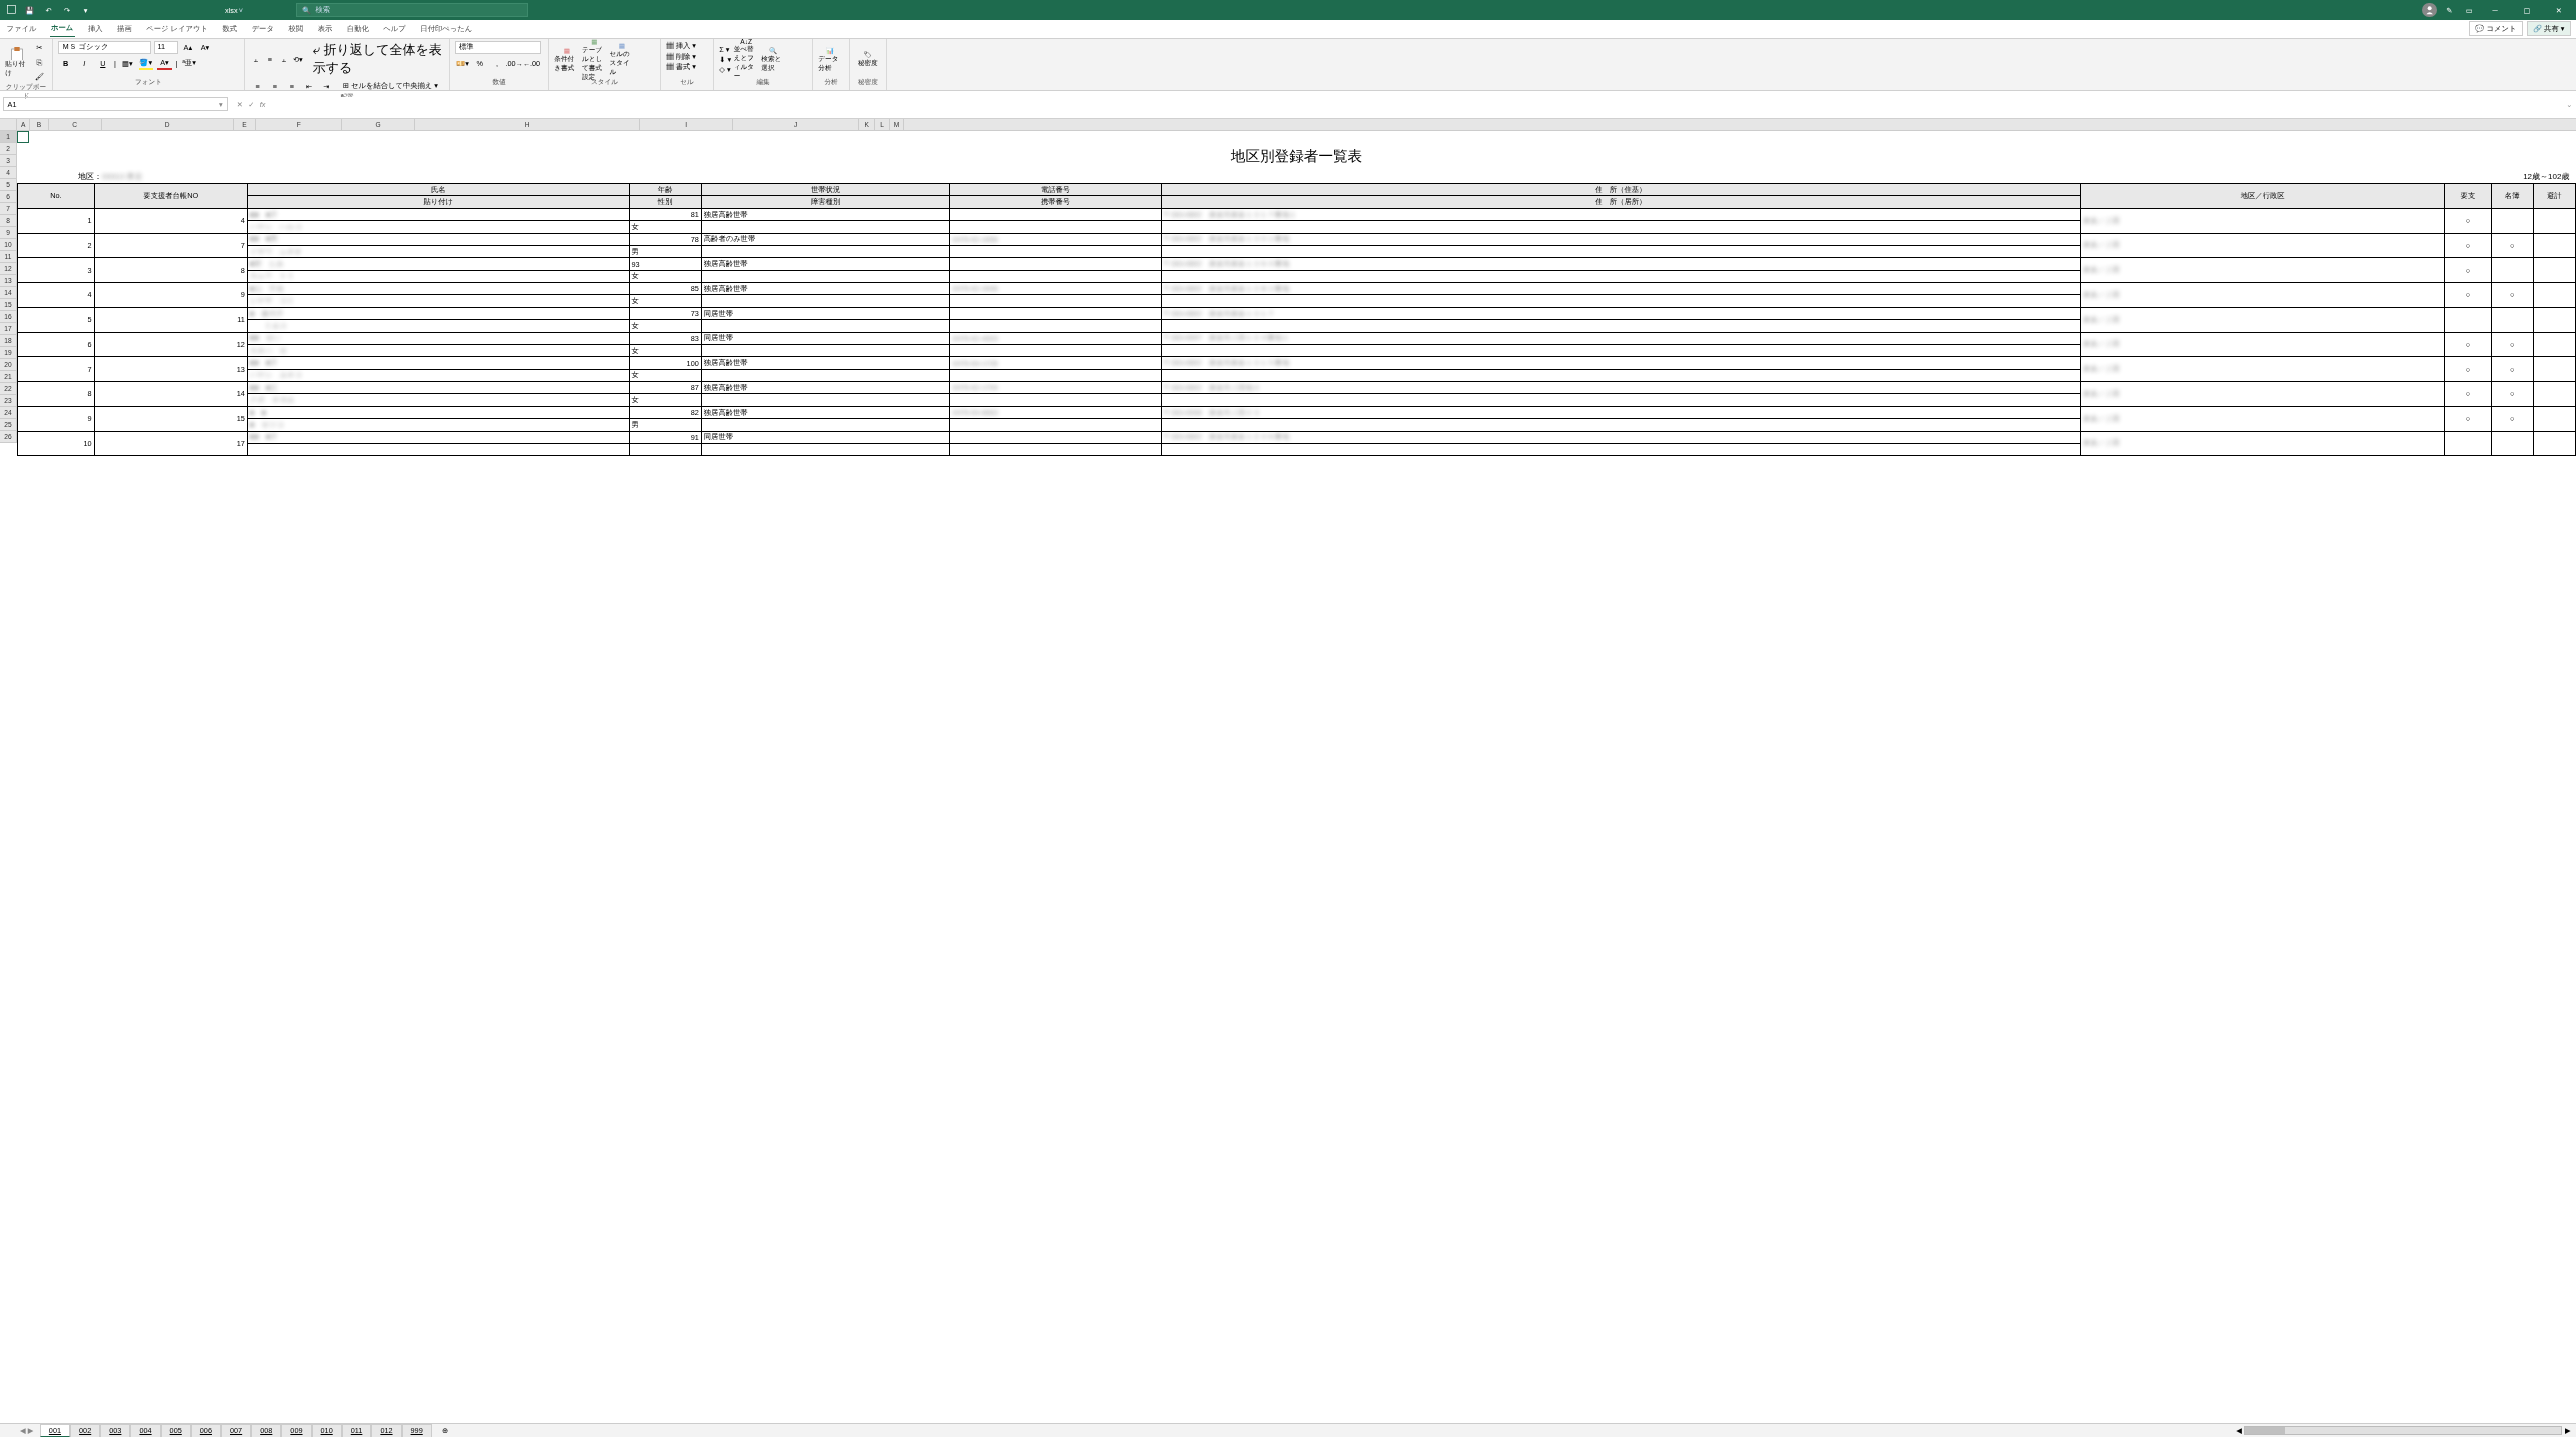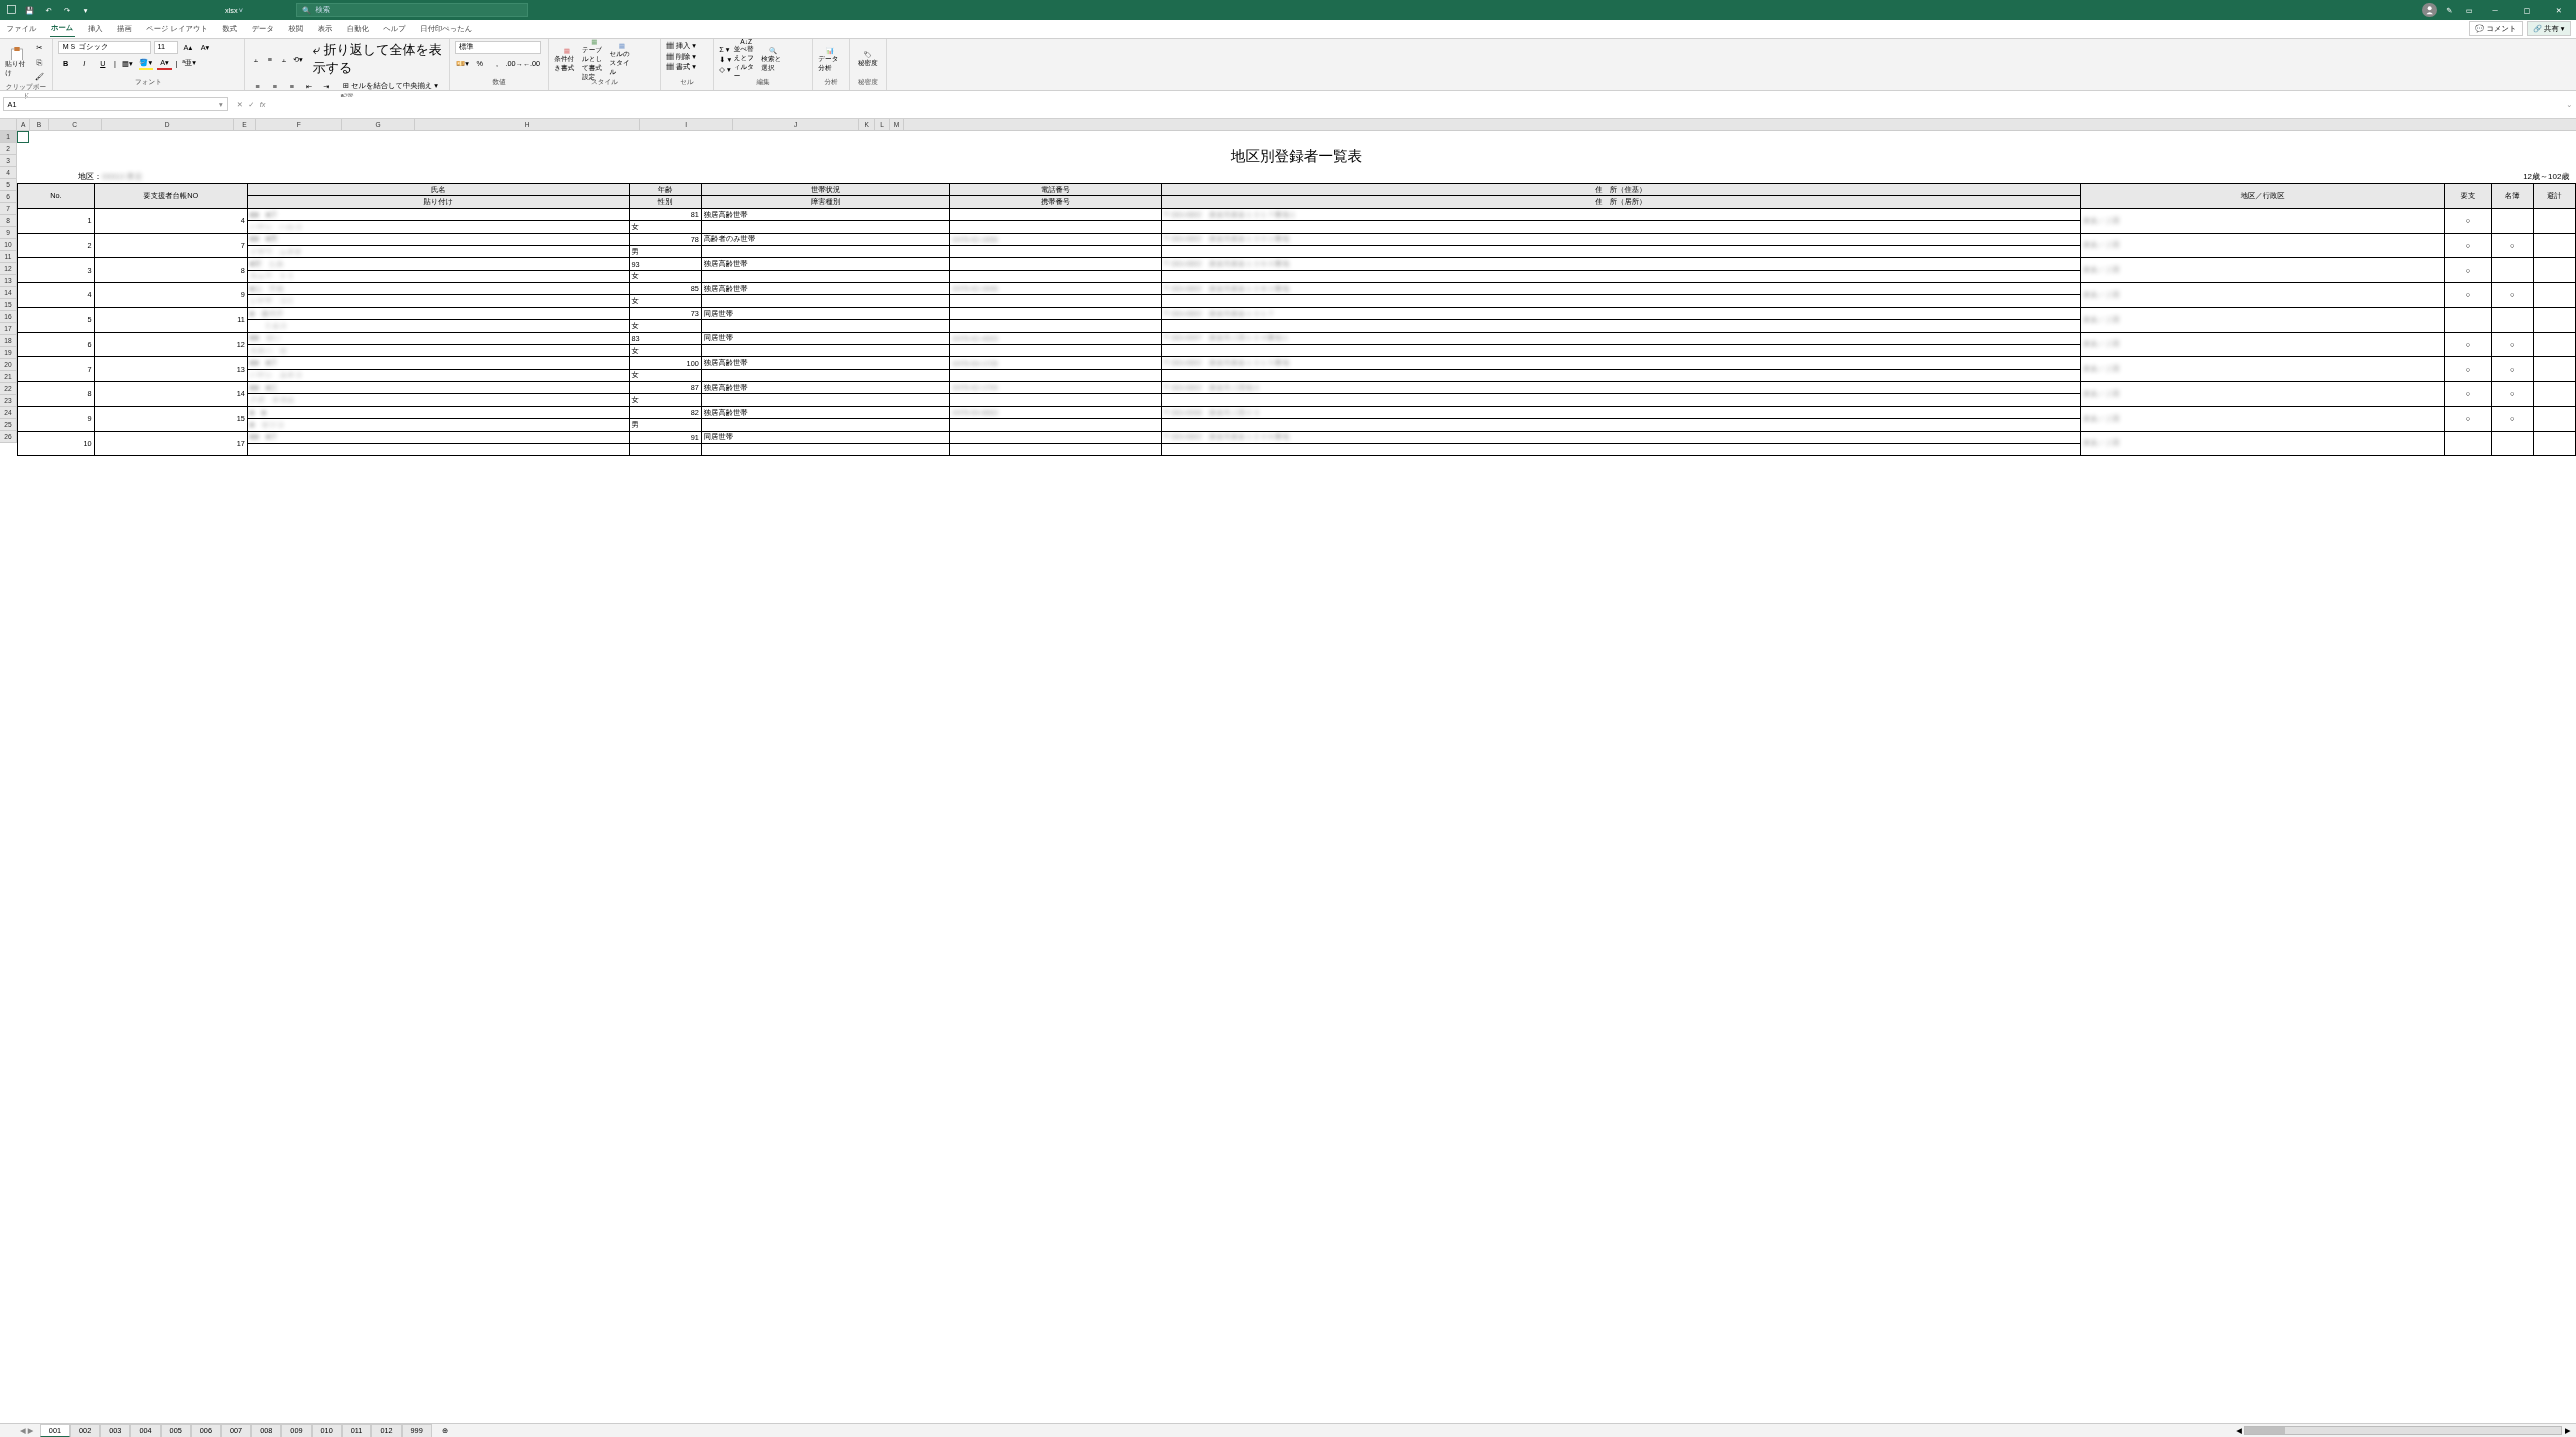--- a/index.html
+++ b/index.html
@@ -48,21 +48,21 @@
 .sheet-title { font-size: 14.6px; font-weight: normal; text-align: center; padding: 4px 0; }
 .meta-row { display: flex; font-size: 8px; }
 .tbl { border-collapse: collapse; width: 100%; table-layout: fixed; }
 .tbl th, .tbl td { border: 0.7px solid #000; font-size: 7.3px; padding: 0.7px 2px; height: 12px; overflow: hidden; white-space: nowrap; }
 .tbl th { background: #e8e8e8; font-weight: normal; text-align: center; }
 .tbl .sub th { border-top: 0.7px dashed #666; }
 .blur { color: transparent; text-shadow: 0 0 4px #888; }
 .circ { text-align: center; }
 
 .sheet-tabs { height: 14.6px; background: #f3f3f3; border-top: 0.7px solid #ccc; display: flex; align-items: center; padding-left: 20px; gap: 0; }
-.sheet-tab { padding: 1.3px 8px; border: 0.7px solid #ccc; border-bottom: none; background: #e8e8e8; font-size: 7.3px; cursor: pointer; }
+.sheet-tab { padding: 1.3px 8px; border: 0.7px solid #ccc; border-bottom: none; background: #e8e8e8; font-size: 7.3px; cursor: pointer; text-decoration: underline; }
 .sheet-tab.active { background: #fff; border-bottom: 1.3px solid #1e6b4e; }
 .sheet-tabs .add { margin-left: 6.6px; width: 13.2px; text-align: center; cursor: pointer; }
 .sheet-tabs .hscroll { margin-left: auto; display: flex; align-items: center; gap: 2.6px; margin-right: 5.3px; }
 .sheet-tabs .hbar { width: 318px; height: 9.3px; background: #e0e0e0; border: 0.7px solid #bbb; position: relative; }
 .sheet-tabs .hbar .thumb { position: absolute; left: 0; width: 40px; height: 100%; background: #c0c0c0; }
 
 .statusbar { height: 13.2px; background: #f3f3f3; border-top: 0.7px solid #ccc; display: flex; align-items: center; padding: 0 5.3px; font-size: 6.6px; color: #444; }
 .statusbar .spacer { flex: 1; }
 .statusbar .view-btns { display: flex; gap: 2.6px; }
 .statusbar .vbtn { width: 14.6px; height: 10.6px; border: 0.7px solid #bbb; }
@@ -475,21 +475,21 @@
               <td class="blur">　　ミエコ</td>
               <td>女</td>
               <td></td>
               <td class="blur"></td>
               <td></td>
             </tr>
             <tr>
               <td rowspan="2" style="text-align:right">6</td>
               <td rowspan="2" style="text-align:right">12</td>
     <td class="blur">■■　せい</td>
-              <td style="text-align:left">83</td>
+              <td style="text-align:right">83</td>
               <td>同居世帯</td>
     <td class="blur">0475-52-4003</td>
               <td class="blur">〒283-0007　東金市上宿１２４番地１</td>
               <td rowspan="2" class="blur">東金／上宿</td>
     <td rowspan="2" class="circ">○</td>
               <td rowspan="2" class="circ">○</td>
               <td rowspan="2" class="circ"></td>
             </tr>
             <tr>
               <td class="blur">カネハ　セ</td>

